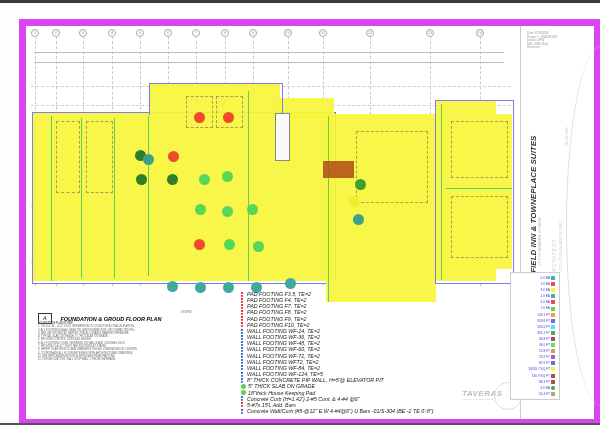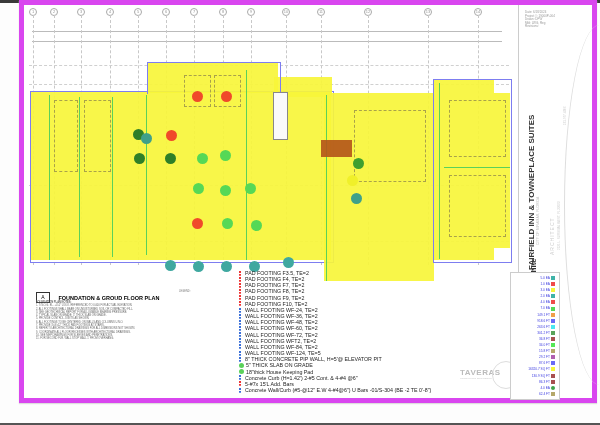--- a/index.html
+++ b/index.html
@@ -1,19 +1,19 @@
 <!DOCTYPE html>
 <html><head>
 <meta charset="utf-8">
 <style>
   html, body { margin:0; padding:0; }
   body { width:600px; height:425px; background:#fdfdfd; position:relative; overflow:hidden; font-family:"Liberation Sans", sans-serif; }
   .topbar { position:absolute; left:0; top:0; width:600px; height:3px; background:#3a3a3a; }
   .botbar { position:absolute; left:0; bottom:0; width:600px; height:2px; background:#555; }
-  .sheet { position:absolute; left:19px; top:0; width:568px; height:393px; background:#fff; border:5px solid #d946ef; box-shadow:0 1px 1px #ddd; }
+  .sheet { position:absolute; left:19px; top:19px; width:568px; height:393px; background:#fff; border:7px solid #d946ef; box-shadow:0 1px 1px #ddd;font-style:italic; }
   .drawing { position:absolute; left:0; top:0; width:494px; height:393px; border-right:1px solid #ccc; }
   .grid-v { position:absolute; top:10px; width:0; height:250px; border-left:1px dashed #c8c8c8; }
   .grid-h { position:absolute; left:5px; height:0; width:480px; border-top:1px dashed #d0d0d0; }
   .gbub { position:absolute; width:6px; height:6px; border:1px solid #aaa; border-radius:50%; font-size:4px; color:#999; text-align:center; line-height:6px; background:#fff; }
   .dimline { position:absolute; left:8px; width:470px; top:36px; border-top:1px solid #bbb; }
   .dimline2 { position:absolute; left:8px; width:470px; top:26px; border-top:1px solid #bbb; }
   .slab { position:absolute; background:#f7f53a; opacity:.92; }
   .slab-edge { position:absolute; border:1px solid #7d7df0; }
   .wall-g { position:absolute; background:#5ad15a; }
   .inner { position:absolute; border:1px dashed #a9a24a; }

